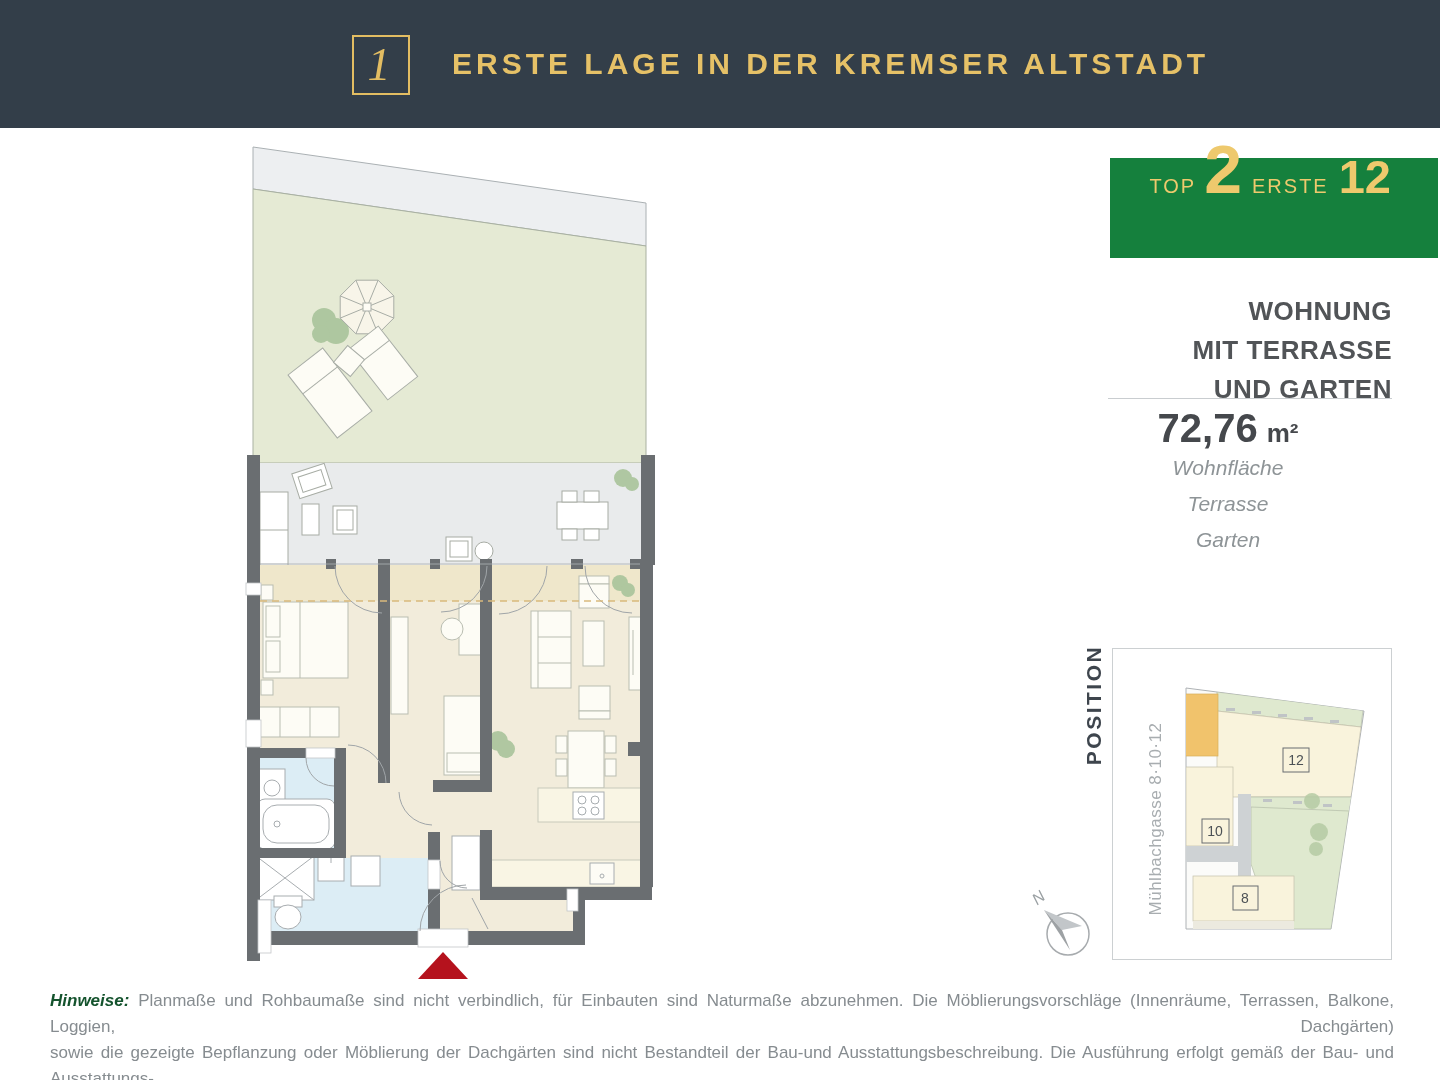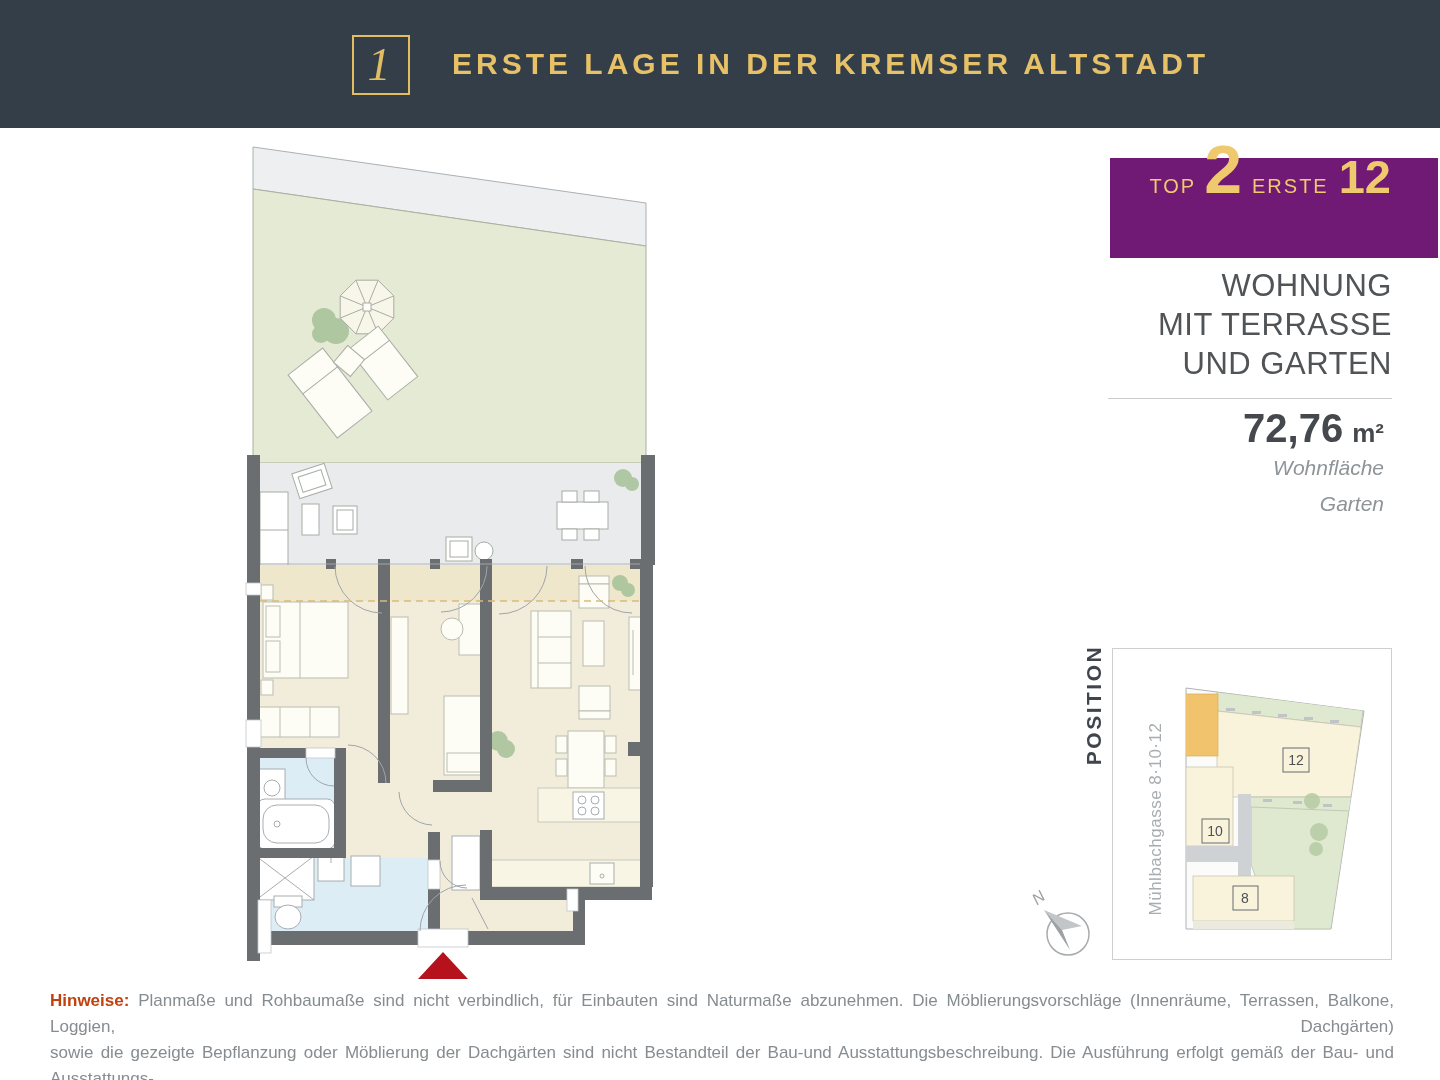--- a/index.html
+++ b/index.html
@@ -9,47 +9,47 @@
   
   .header{position:absolute;left:0;top:0;width:1440px;height:128px;background:#333e49;}
   .logo{position:absolute;left:352px;top:35px;width:54px;height:56px;border:2px solid #e3bd62;
         display:flex;align-items:center;justify-content:center;}
   .logo .one{font-family:"Liberation Serif",serif;font-style:italic;font-size:46px;line-height:1;
         color:#e3bd62;transform:translateX(-2px);}
   .title{position:absolute;left:452px;top:0;height:128px;display:flex;align-items:center;
         color:#e6c167;font-size:30px;font-weight:600;letter-spacing:4px;}
 
   
-  .unitbox{position:absolute;left:1110px;top:158px;width:328px;height:100px;background:#701a75;
+  .unitbox{position:absolute;left:1110px;top:158px;width:328px;height:100px;background:#15803d;
         display:flex;align-items:baseline;justify-content:flex-end;padding-right:47px;box-sizing:border-box;
         color:#eec96d;}
   .unitbox .inner{display:flex;align-items:baseline;transform:translateY(-23px);}
   .unitbox .small{font-size:20px;letter-spacing:2px;font-weight:500;}
   .unitbox .big{font-size:68px;font-weight:600;margin:0 10px 0 8px;line-height:1;}
   .unitbox .med{font-size:47px;font-weight:600;margin-left:10px;line-height:1;}
-  .headline{position:absolute;right:48px;top:266px;width:420px;text-align:right;
-        font-size:31px;line-height:39px;font-weight:400;color:#515457;letter-spacing:.5px;}
+  .headline{position:absolute;right:48px;top:292px;width:420px;text-align:right;
+        font-size:26px;line-height:39px;font-weight:700;color:#515457;letter-spacing:.5px;}
   .divider{position:absolute;left:1108px;top:398px;width:284px;height:1px;background:#c9cdd0;}
-  .areas{position:absolute;right:56px;top:407px;width:360px;text-align:right;}
+  .areas{position:absolute;right:32px;top:407px;width:360px;text-align:center;}
   .area{margin-bottom:11px;}
   .area .val{font-size:40px;font-weight:700;color:#45484c;line-height:42px;}
   .area .val .unit{font-size:26px;font-weight:600;margin-left:9px;}
   .area .lab{font-size:21px;color:#8e9497;line-height:25px;margin-top:1px;font-style:italic;}
 
   .position-label{position:absolute;left:1094px;top:705px;transform:translate(-50%,-50%) rotate(-90deg);
         white-space:nowrap;font-size:21px;font-weight:800;letter-spacing:2.5px;color:#3e454d;}
   .sitemap{position:absolute;left:1112px;top:648px;width:278px;height:310px;border:1px solid #ccd0d2;background:#fff;}
   .compass{position:absolute;left:1026px;top:886px;width:86px;height:86px;}
 
   .floorplan{position:absolute;left:228px;top:135px;width:472px;height:865px;}
 
   
   .notes{position:absolute;left:50px;top:988px;width:1344px;font-size:17px;line-height:26px;color:#868c90;}
   .notes .j{text-align:justify;text-align-last:justify;}
-  .notes b{color:#c2410c;font-weight:700;}
+  .notes b{color:#14532d;font-weight:700;font-style:italic;}
 
   svg text{font-family:"Liberation Sans",sans-serif;}
 </style>
 </head>
 <body>
 
 <div class="page">
 
   <div class="header">
     <div class="logo">
@@ -264,20 +264,21 @@
     <div>UND GARTEN</div>
   </div>
   <div class="divider"></div>
 
   <div class="areas">
     <div class="area">
       <div class="val"><span>72,76</span><span class="unit">m²</span></div>
       <div class="lab">Wohnfläche</div>
     </div>
     <div class="area">
+      <div class="lab">Terrasse</div>
     </div>
     <div class="area">
       <div class="lab">Garten</div>
     </div>
   </div>
 
   <div class="position-label">POSITION</div>
 
   <svg class="sitemap" viewBox="0 0 278 310" xmlns="http://www.w3.org/2000/svg">
     <defs>

